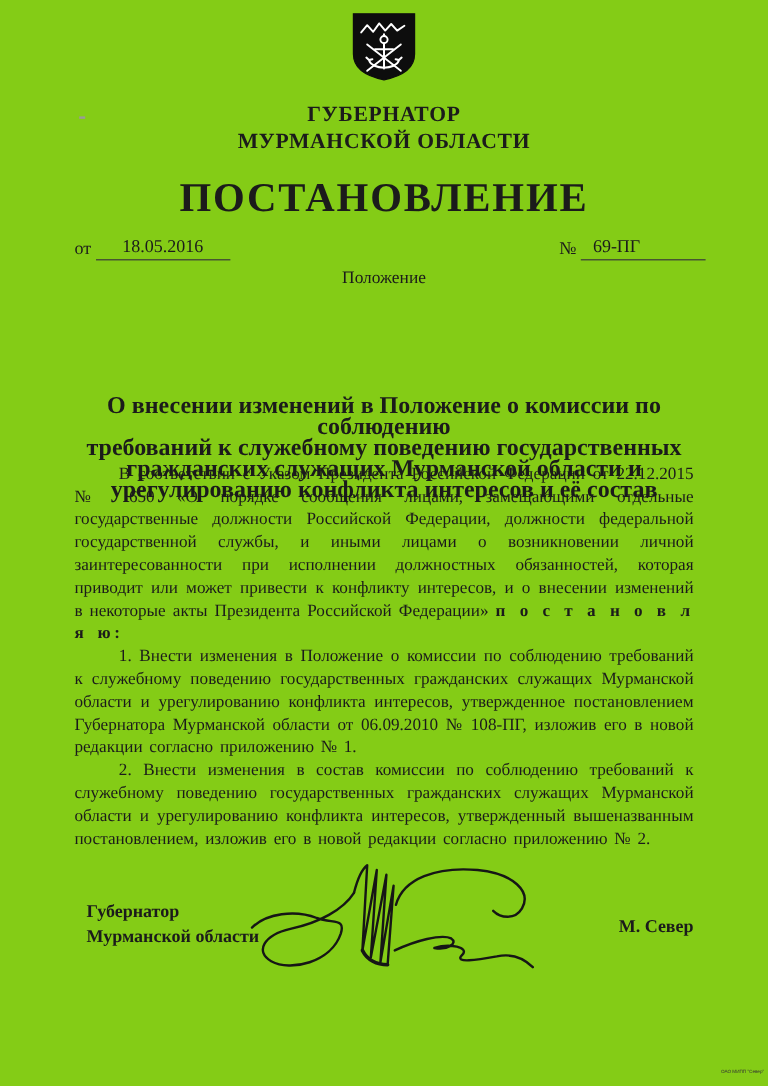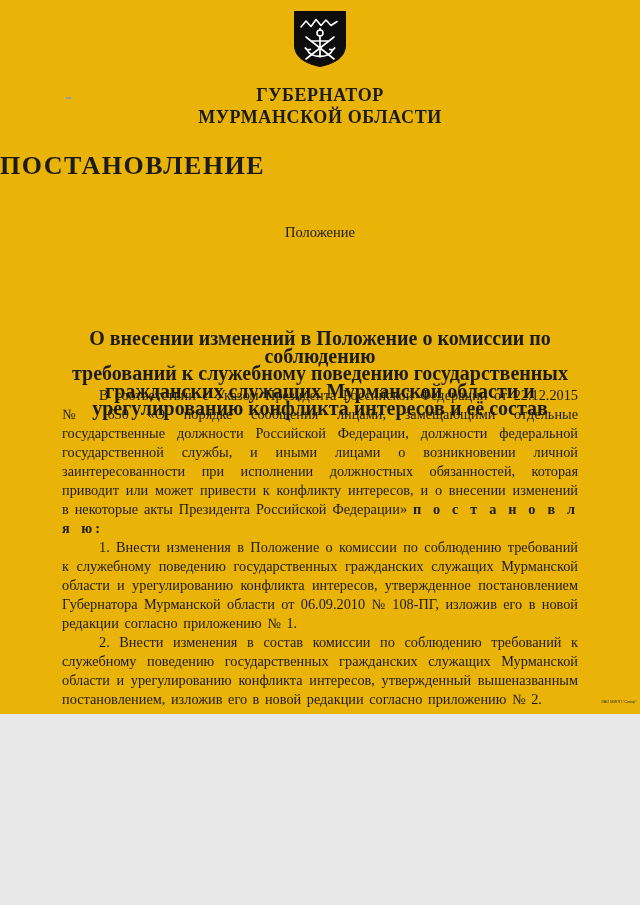--- a/index.html
+++ b/index.html
@@ -1,40 +1,41 @@
 <!DOCTYPE html>
 <html lang="ru"><head>
 <meta charset="utf-8">
 <style>
   html,body { margin:0; padding:0; background:#e8e8e8; }
   .page {
     position:relative;
-    width:640px; height:714px;
+    width:640px; height:905px;
     margin:0 auto;
-    background:#eab308;
+    background:#84cc16;
     font-family:"Liberation Serif","DejaVu Serif",serif;
     color:#1b1b1b;
     overflow:hidden;
   }
   .emblem {
     position:absolute; left:293px; top:10px;
     width:54px; height:58px;
   }
   .letterhead {
     position:absolute; top:84px; left:0; right:0;
     text-align:center;
     font-weight:bold;
     font-size:18px; line-height:22px;
     letter-spacing:0.6px;
     white-space:pre-line;
   }
   .doctype {
     position:absolute; top:149px; left:0; right:0;
+    text-align:center;
     font-weight:bold;
-    font-size:26px; line-height:34px;
+    font-size:34px; line-height:34px;
     letter-spacing:1.5px;
   }
   .meta-row {
     position:absolute; top:198px; left:62px; right:62px;
     height:20px;
     font-size:15px;
   }
   .meta-date { position:absolute; left:0; top:0; }
   .meta-number { position:absolute; left:404px; top:0; }
   .meta-underline {
@@ -106,20 +107,24 @@
 
     <circle cx="27" cy="23" r="3" fill="none" stroke="#ffffff" stroke-width="1.6"></circle>
     <path d="M27,18.5 V20 M27,26 V47 M19.5,31 H34.5 M14.5,40 C17,48.5 37,48.5 39.5,40 M14.5,40 l-2.2,-2 m2.2,2 l2.8,-0.6 M39.5,40 l2.2,-2 m-2.2,2 l-2.8,-0.6" fill="none" stroke="#ffffff" stroke-width="1.7" stroke-linecap="round"></path>
   </svg>
 
   <div class="letterhead">ГУБЕРНАТОР
 МУРМАНСКОЙ ОБЛАСТИ</div>
 
   <div class="doctype">ПОСТАНОВЛЕНИЕ</div>
 
+  <div class="meta-row">
+    <span class="meta-date"><span>от</span>&nbsp;<span class="meta-underline">18.05.2016</span></span>
+    <span class="meta-number"><span>№</span>&nbsp;<span class="meta-underline">69-ПГ</span></span>
+  </div>
 
   <div class="city">Положение</div>
 
   <div class="doc-title">О внесении изменений в Положение о комиссии по соблюдению
 требований к служебному поведению государственных
 гражданских служащих Мурманской области и
 урегулированию конфликта интересов и её состав</div>
 
   <div class="body-text">
     <p><span>В соответствии с Указом Президента Российской Федерации от 22.12.2015 № 650 «О порядке сообщения лицами, замещающими отдельные государственные должности Российской Федерации, должности федеральной государственной службы, и иными лицами о возникновении личной заинтересованности при исполнении должностных обязанностей, которая приводит или может привести к конфликту интересов, и о внесении изменений в некоторые акты Президента Российской Федерации» </span><span class="decree-word">п о с т а н о в л я ю:</span></p>

